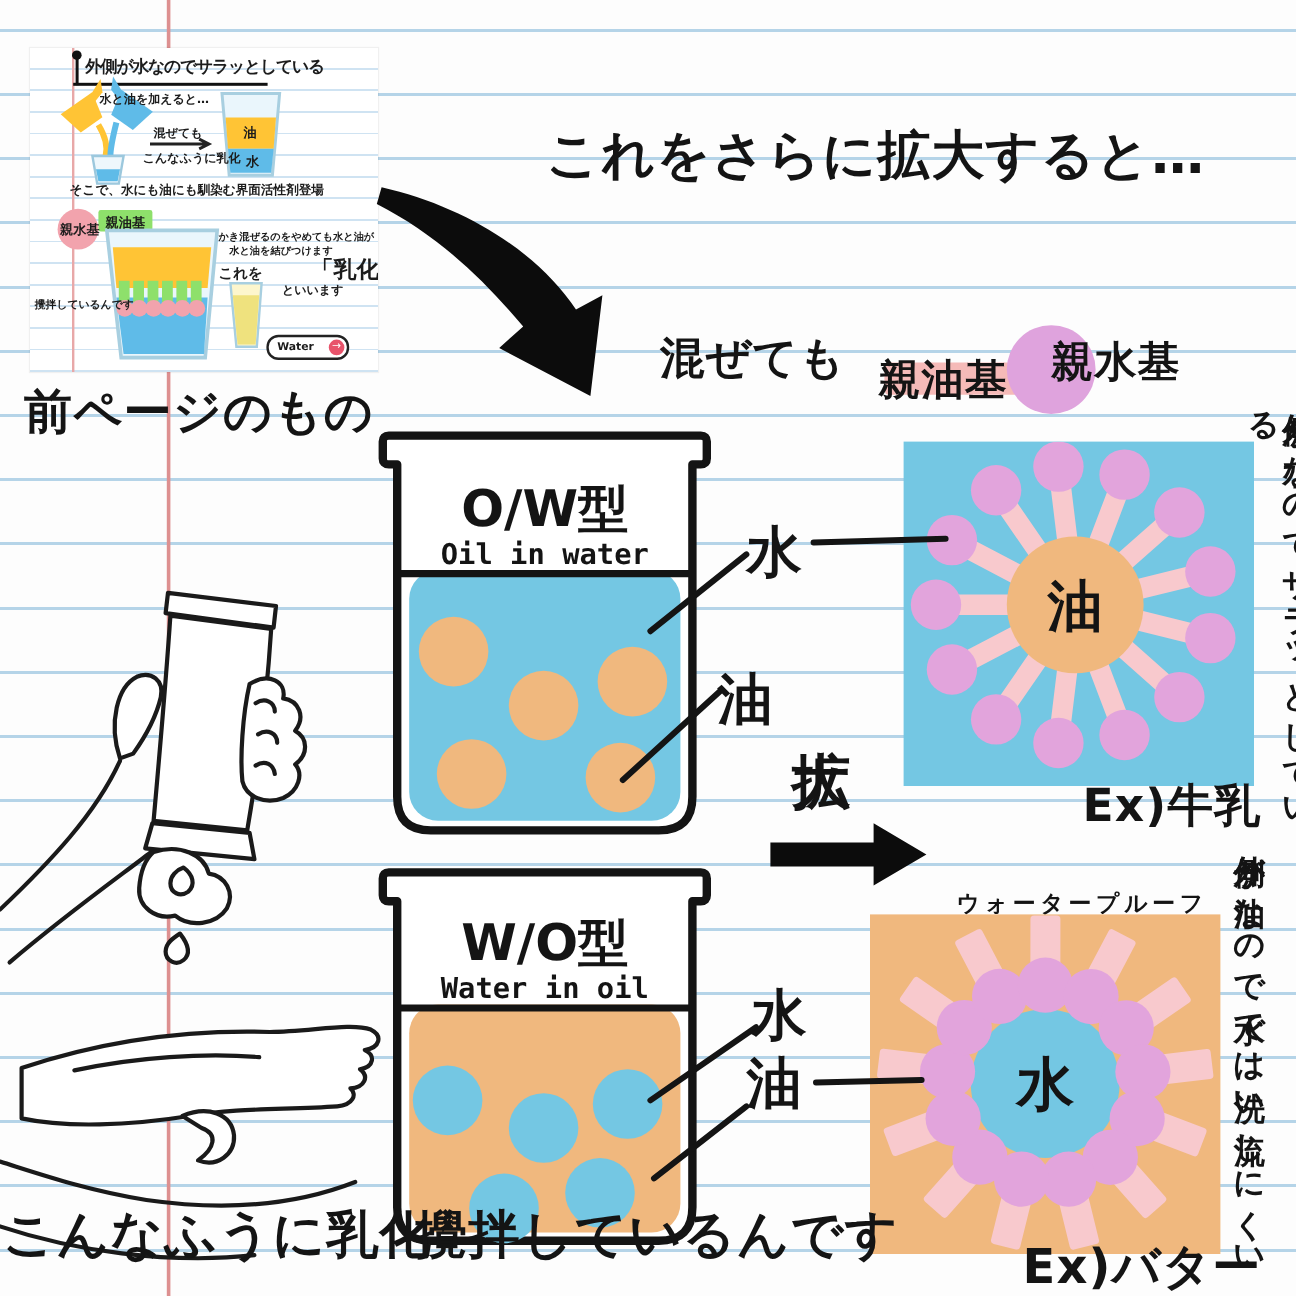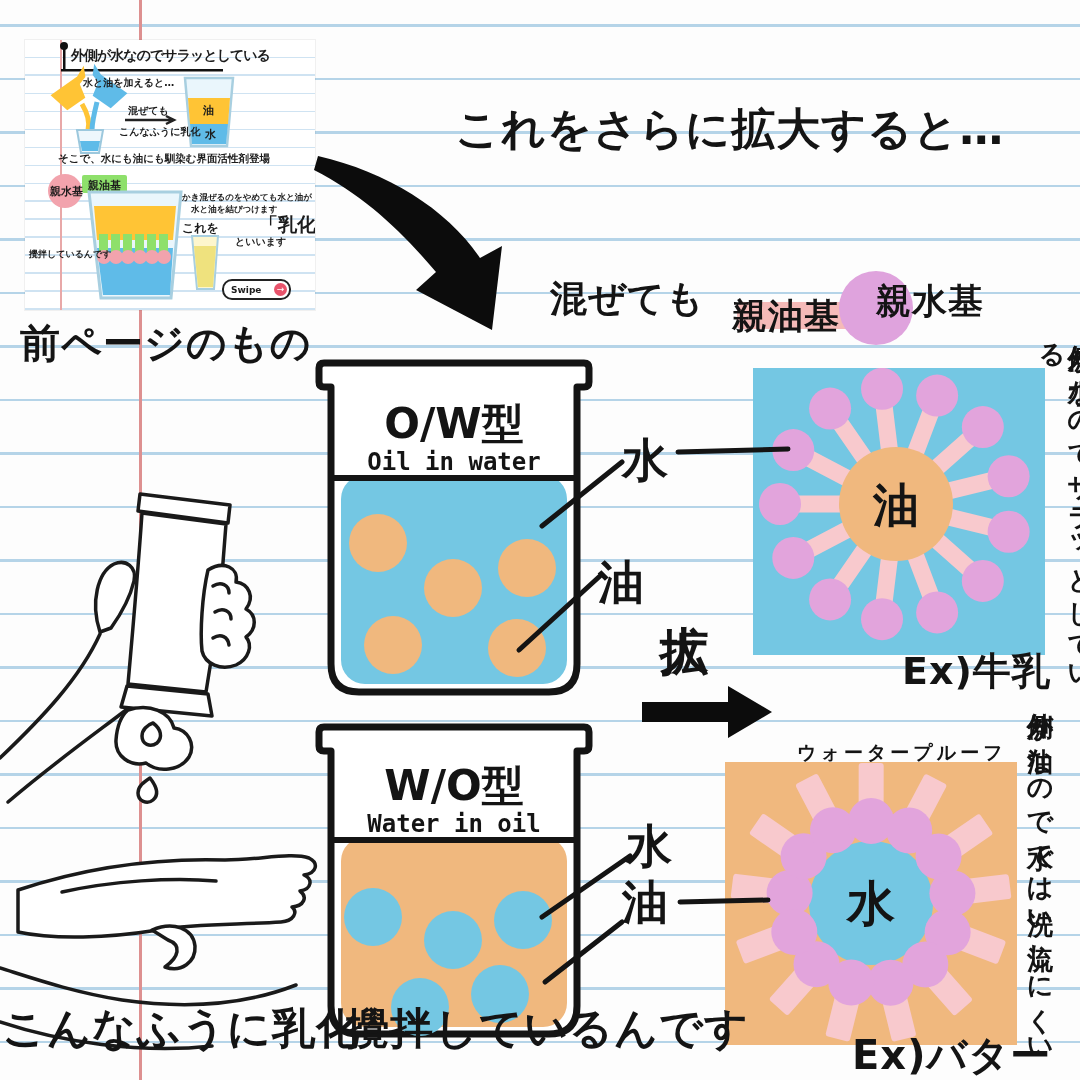--- a/index.html
+++ b/index.html
@@ -138,21 +138,21 @@
   <div class="abs t-txt" style="left:23px;top:112px;font-size:10.5px;font-weight:600;margin-left:10px;">そこで、水にも油にも馴染む界面活性剤登場</div>
   <div class="abs t-txt" style="left:25px;top:144px;font-size:11px;font-weight:700;">親水基</div>
   <div class="abs t-txt" style="left:63px;top:138px;font-size:11px;font-weight:700;">親油基</div>
   <div class="abs t-txt" style="left:157px;top:152px;font-size:8.5px;font-weight:600;">かき混ぜるのをやめても水と油が</div>
   <div class="abs t-txt" style="left:166px;top:164px;font-size:8.5px;font-weight:600;">水と油を結びつけます</div>
   <div class="abs t-txt" style="left:157px;top:180px;font-size:12px;font-weight:600;">これを</div>
   <div class="abs t-txt" style="left:192px;top:172px;font-size:19px;font-weight:700;margin-left:42px;">「乳化」</div>
   <div class="abs t-txt" style="left:210px;top:195px;font-size:10px;font-weight:600;">といいます</div>
   <div class="abs t-txt" style="left:4px;top:208px;font-size:9px;font-weight:600;">攪拌しているんです</div>
   <div class="abs swipe-pill">
-    <span class="t-txt" style="position:static;font-size:9px;font-weight:600;">Swipe</span>
+    <span class="t-txt" style="position:static;font-size:9px;font-weight:600;">Water</span>
     <span class="arrow-dot">→</span>
   </div>
 </div>
 
 <div class="abs jp prev-label">前ページのもの</div>
 <div class="abs jp headline">これをさらに拡大すると…</div>
 
 <svg class="abs" style="left:300px;top:145px;width:215px;height:200px" viewBox="0 0 215 200">
   <path fill="#0c0c0c" d="M18,11 C88,27 148,65 180,113 L202,101 L192,185 L116,145 L136,127 C102,87 65,51 14,25 Z"></path>
 </svg>

